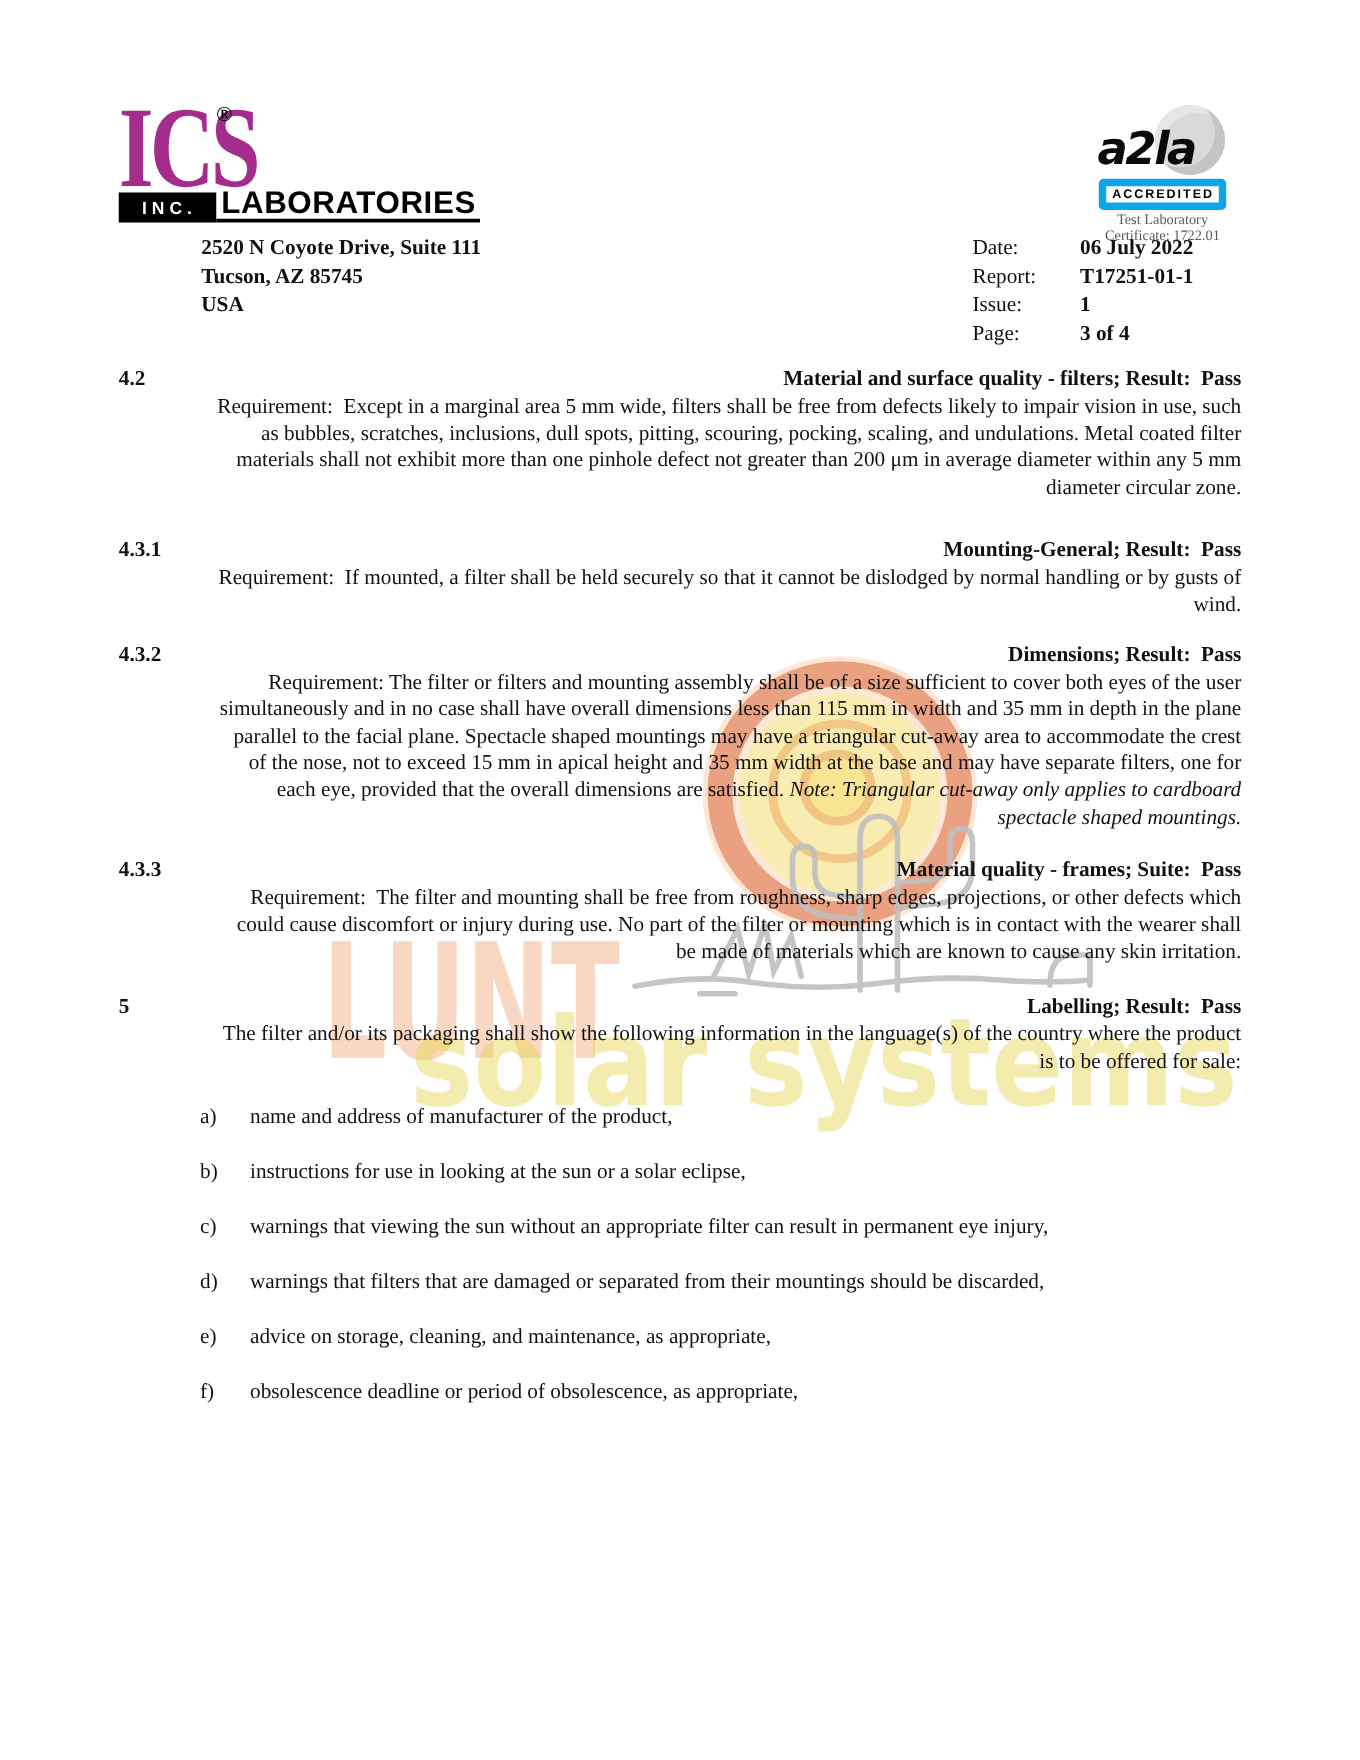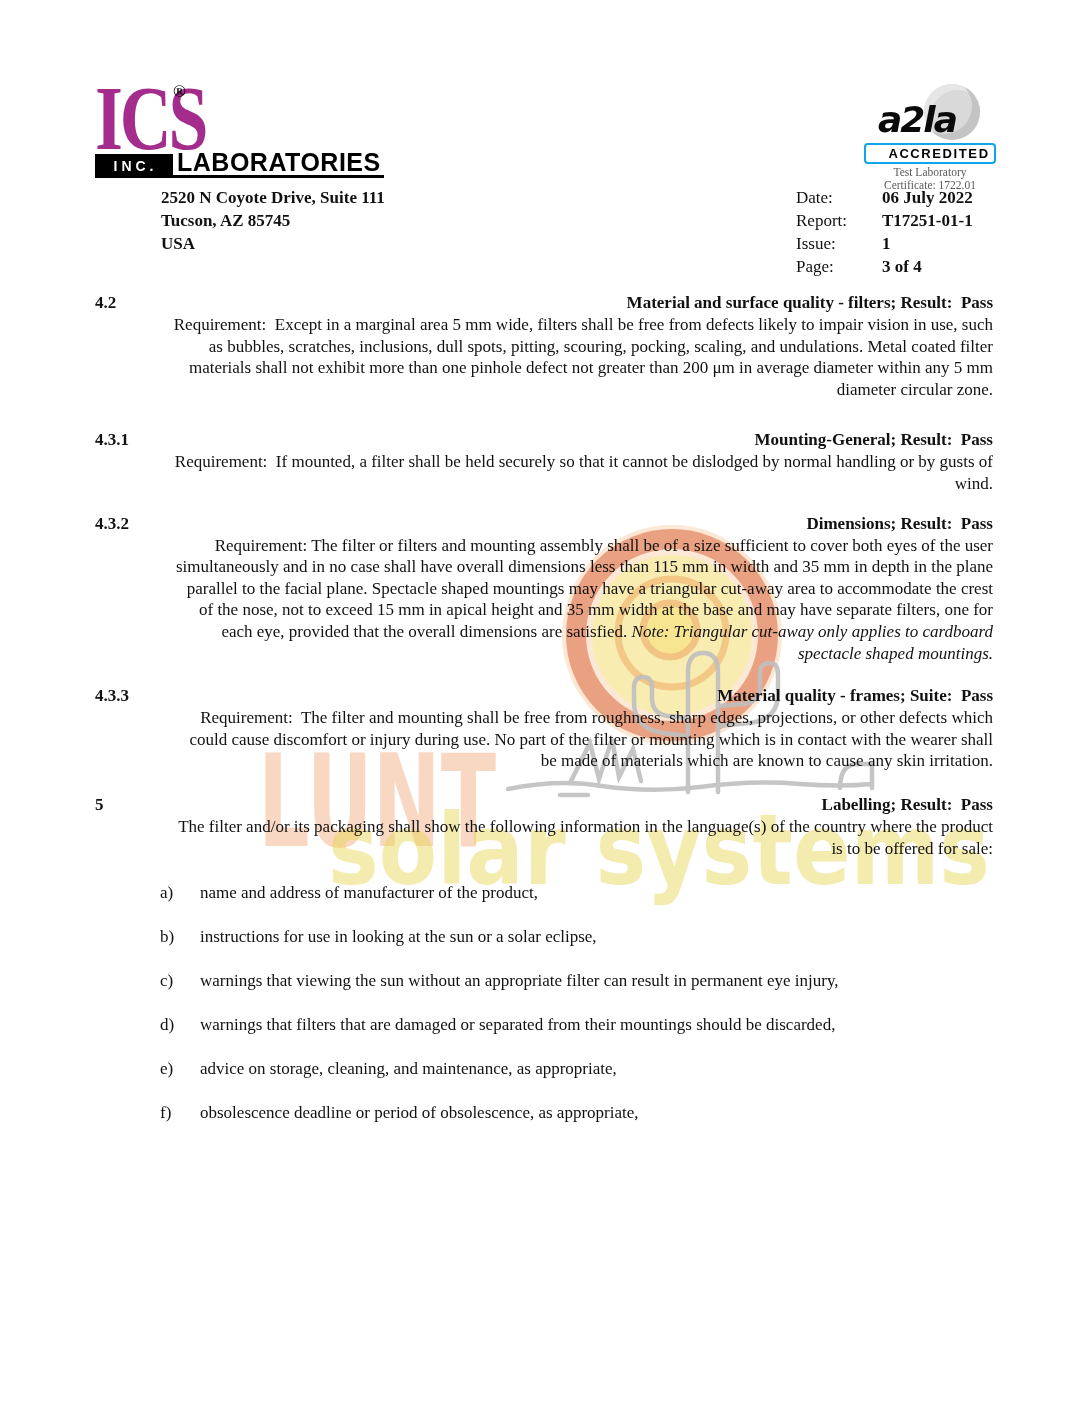--- a/index.html
+++ b/index.html
@@ -72,33 +72,33 @@
   }
   .a2la-text {
     position: absolute; left: 0; bottom: 4px;
     font-family: "DejaVu Sans", sans-serif;
     font-weight: 900; font-style: italic;
     font-size: 36px; line-height: 1; color: #0a0a0a;
     letter-spacing: -2px;
   }
   .accred-box {
     margin-top: 1px;
-    border: 2px solid #0ea5e9; border-radius: 4px;
+    border: 6px solid #0ea5e9; border-radius: 4px;
     background: #fff;
     font-family: "Liberation Sans", sans-serif;
-    font-weight: bold; font-size: 13px; letter-spacing: 1.6px;
-    padding: 1px 4px 1px 22px; color: #000;
+    font-weight: bold; font-size: 10px; letter-spacing: 1.6px;
+    padding: 1px 4px 1px 5px; color: #000;
   }
   .accred-sub { font-size: 11.5px; color: #5a5a5a; line-height: 13px; margin-top: 2px; text-align: center; }
   
   .client { position: absolute; left: 95px; top: 186px; font-size: 17px; line-height: 23px; }
   .client-line1 { white-space: pre-wrap; }
   .client-addr { font-weight: bold; padding-left: 66px; }
   .meta { position: absolute; left: 778px; top: 186px; font-size: 17px; line-height: 23px; }
-  .meta-row { display: grid; grid-template-columns: 86px auto; margin-left: 18px; }
+  .meta-row { display: grid; grid-template-columns: 86px auto; }
   .meta-val { font-weight: bold; }
   
   .doc-body { position: absolute; left: 95px; top: 292px; width: 900px; }
   .section { display: grid; grid-template-columns: 65px 833px; }
   .sec-num { font-weight: bold; font-size: 17px; line-height: 22px; }
   .sec-main { font-size: 17px; line-height: 21.6px; text-align: right; }
   .sec-heading { font-weight: bold; white-space: pre-wrap; line-height: 22px; }
   .sec-text { white-space: pre-wrap; margin-left: 12px; }
   .sec-text .note { font-style: italic; }
   .m-42 { margin-bottom: 29px; }

